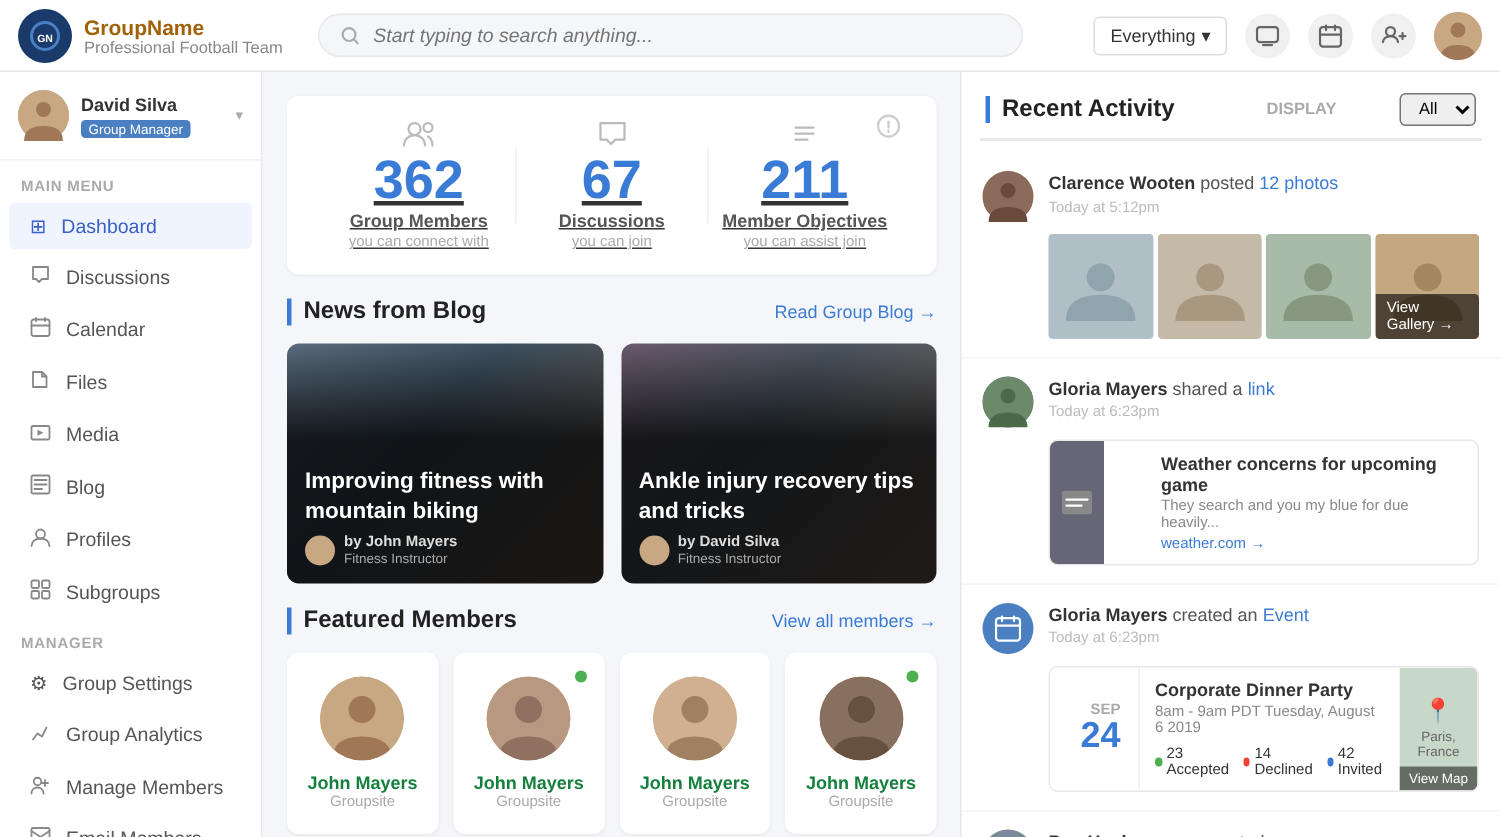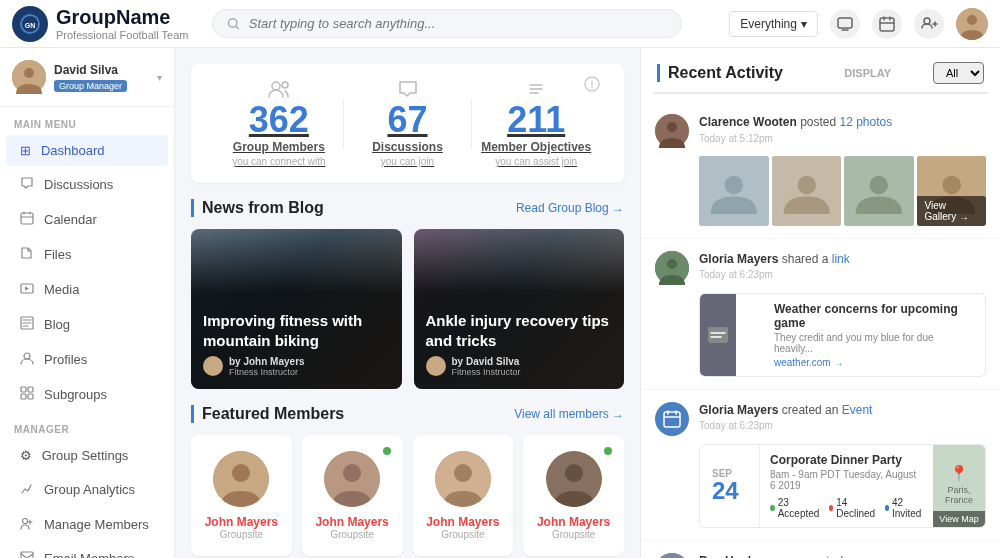--- a/index.html
+++ b/index.html
@@ -2,21 +2,21 @@
 <html><head>
   <meta charset="utf-8">
   <style>
     * { box-sizing: border-box; margin: 0; padding: 0; }
     body { font-family: -apple-system, BlinkMacSystemFont, 'Segoe UI', sans-serif; font-size: 13px; background: #f5f6fa; color: #333; width: 1000px; height: 558px; overflow: hidden; display: flex; flex-direction: column; }
 
     
     .top-nav { height: 48px; background: #fff; border-bottom: 1px solid #e8e8e8; display: flex; align-items: center; padding: 0 12px; gap: 8px; flex-shrink: 0; }
     .group-logo { width: 36px; height: 36px; border-radius: 50%; background: #1a3a6b; display: flex; align-items: center; justify-content: center; color: #fff; font-size: 10px; font-weight: bold; flex-shrink: 0; }
     .group-info { display: flex; flex-direction: column; }
-    .group-name { font-weight: 700; font-size: 20px; color: #0f172a; }
+    .group-name { font-weight: 700; font-size: 14px; color: #a16207; }
     .group-sub { font-size: 11px; color: #888; }
     .search-bar { flex: 1; margin: 0 16px; background: #f5f6fa; border: 1px solid #e8e8e8; border-radius: 20px; padding: 6px 14px; display: flex; align-items: center; gap: 8px; }
     .search-bar input { border: none; background: transparent; outline: none; font-size: 13px; color: #999; width: 100%; font-style: italic; }
     .nav-right { display: flex; align-items: center; gap: 12px; padding-left: 23px; }
     .nav-dropdown { display: flex; align-items: center; gap: 4px; border: 1px solid #ddd; border-radius: 4px; padding: 5px 10px; font-size: 12px; cursor: pointer; background: #fff; }
     .nav-icon { width: 30px; height: 30px; border-radius: 50%; background: #f0f0f0; display: flex; align-items: center; justify-content: center; cursor: pointer; }
     .nav-avatar { width: 32px; height: 32px; border-radius: 50%; background: #c8a882; overflow: hidden; }
 
     
     .main-layout { display: flex; flex: 1; overflow: hidden; }
@@ -44,31 +44,31 @@
     .stat-divider { width: 1px; height: 50px; background: #eee; }
 
     
     .section-title-row { display: flex; justify-content: space-between; align-items: center; margin-bottom: 12px; }
     .section-title { font-size: 16px; font-weight: 700; color: #222; border-left: 3px solid #3a7bd5; padding-left: 8px; }
     .read-more-link { font-size: 12px; color: #3a7bd5; cursor: pointer; text-decoration: none; }
     .blog-grid { display: grid; grid-template-columns: 1fr 1fr; gap: 12px; margin-bottom: 16px; }
     .blog-card { border-radius: 8px; overflow: hidden; position: relative; height: 160px; cursor: pointer; }
     .blog-overlay { position: absolute; inset: 0; background: linear-gradient(to top, rgba(0,0,0,0.75) 60%, transparent); display: flex; flex-direction: column; justify-content: flex-end; padding: 12px; }
     .blog-card-title { color: #fff; font-size: 15px; font-weight: 700; line-height: 1.3; }
-    .blog-author-row { display: flex; align-items: flex-start; gap: 6px; margin-top: 6px; }
+    .blog-author-row { display: flex; align-items: center; gap: 6px; margin-top: 6px; }
     .blog-author-avatar { width: 20px; height: 20px; border-radius: 50%; background: #c8a882; flex-shrink: 0; }
     .blog-author-info .name { color: #ddd; font-size: 10px; font-weight: 600; }
     .blog-author-info .role { color: #aaa; font-size: 9px; }
 
     
     .members-grid { display: grid; grid-template-columns: repeat(4, 1fr); gap: 10px; }
     .member-card { background: #fff; border-radius: 8px; padding: 16px 8px; text-align: center; box-shadow: 0 1px 3px rgba(0,0,0,0.05); position: relative; }
     .member-online { position: absolute; top: 12px; right: 12px; width: 8px; height: 8px; border-radius: 50%; background: #4caf50; }
     .member-avatar { width: 56px; height: 56px; border-radius: 50%; background: #c8a882; margin: 0 auto 8px; overflow: hidden; }
-    .member-name { font-size: 12px; font-weight: 600; color: #ef4444; }
+    .member-name { font-size: 12px; font-weight: 600; color: #15803d; }
     .member-role { font-size: 10px; color: #aaa; }
 
     
     .right-panel { width: 360px; background: #fff; border-left: 1px solid #e8e8e8; display: flex; flex-direction: column; overflow-y: auto; flex-shrink: 0; }
     .right-panel-header { display: flex; justify-content: space-between; align-items: center; padding: 14px 16px 8px; }
     .right-panel-title { font-size: 16px; font-weight: 700; color: #222; border-left: 3px solid #3a7bd5; padding-left: 8px; }
     .display-row { display: flex; align-items: center; gap: 6px; }
     .display-label { font-size: 11px; color: #aaa; font-weight: 600; }
     .display-select { border: 1px solid #737373; border-radius: 4px; padding: 3px 8px; font-size: 11px; outline: none; cursor: pointer; margin-left: 36px; }
 
@@ -94,21 +94,21 @@
     .view-gallery-btn { position: absolute; right: 0; bottom: 0; background: rgba(0,0,0,0.6); color: #fff; font-size: 10px; padding: 4px 8px; border-radius: 0 3px 3px 0; cursor: pointer; display: flex; align-items: center; gap: 3px; }
 
     .link-preview { margin: 8px 0 0 44px; border: 1px solid #e8e8e8; border-radius: 6px; overflow: hidden; display: flex; align-items: stretch; gap: 28px; }
     .link-preview-icon { width: 36px; background: #667; display: flex; align-items: center; justify-content: center; color: #fff; font-size: 14px; flex-shrink: 0; }
     .link-preview-content { padding: 8px 10px; flex: 1; }
     .link-preview-title { font-size: 12px; font-weight: 600; color: #333; }
     .link-preview-desc { font-size: 10px; color: #888; margin-top: 2px; }
     .link-preview-url { font-size: 10px; color: #3a7bd5; margin-top: 3px; cursor: pointer; }
 
     .event-card { margin: 8px 0 0 44px; border: 1px solid #e8e8e8; border-radius: 6px; overflow: hidden; display: flex; }
-    .event-date-box { background: #fff; padding: 10px 12px; display: flex; flex-direction: column; align-items: flex-start; justify-content: center; border-right: 1px solid #eee; min-width: 60px; }
+    .event-date-box { background: #fff; padding: 10px 12px; display: flex; flex-direction: column; align-items: flex-end; justify-content: center; border-right: 1px solid #eee; min-width: 60px; }
     .event-month { font-size: 10px; color: #aaa; font-weight: 600; text-transform: uppercase; }
     .event-day { font-size: 24px; font-weight: 700; color: #3a7bd5; line-height: 1; }
     .event-details { flex: 1; padding: 8px 10px; }
     .event-title { font-size: 12px; font-weight: 700; color: #333; }
     .event-time { font-size: 10px; color: #888; margin-top: 2px; }
     .event-stats { display: flex; gap: 8px; margin-top: 6px; }
     .event-stat { display: flex; align-items: center; gap: 3px; font-size: 10px; }
     .dot-green { width: 6px; height: 6px; border-radius: 50%; background: #4caf50; }
     .dot-red { width: 6px; height: 6px; border-radius: 50%; background: #f44336; }
     .dot-blue { width: 6px; height: 6px; border-radius: 50%; background: #3a7bd5; }
@@ -516,21 +516,21 @@
       </div>
       <div class="link-preview">
         <div class="link-preview-icon">
           <svg width="20" height="16" viewBox="0 0 20 16" fill="none">
               <rect width="20" height="16" rx="2" fill="#888"></rect>
               <path d="M3 6h14M3 10h10" stroke="#fff" stroke-width="1.5" stroke-linecap="round"></path>
             </svg>
         </div>
         <div class="link-preview-content">
           <div class="link-preview-title">Weather concerns for upcoming game</div>
-          <div class="link-preview-desc">They credit and you my blue for due heavily...</div>
+          <div class="link-preview-desc">They search and you my blue for due heavily...</div>
           <div class="link-preview-url">weather.com →</div>
         </div>
       </div>
     </div>
 
     <div class="activity-item">
       <div class="activity-header">
         <div style="width:34px;height:34px;border-radius:50%;background:#4a7fc1;display:flex;align-items:center;justify-content:center;flex-shrink:0;">
           <svg width="18" height="18" viewBox="0 0 18 18" fill="none">
               <rect x="1" y="2" width="16" height="15" rx="2" stroke="#fff" stroke-width="1.5"></rect>

